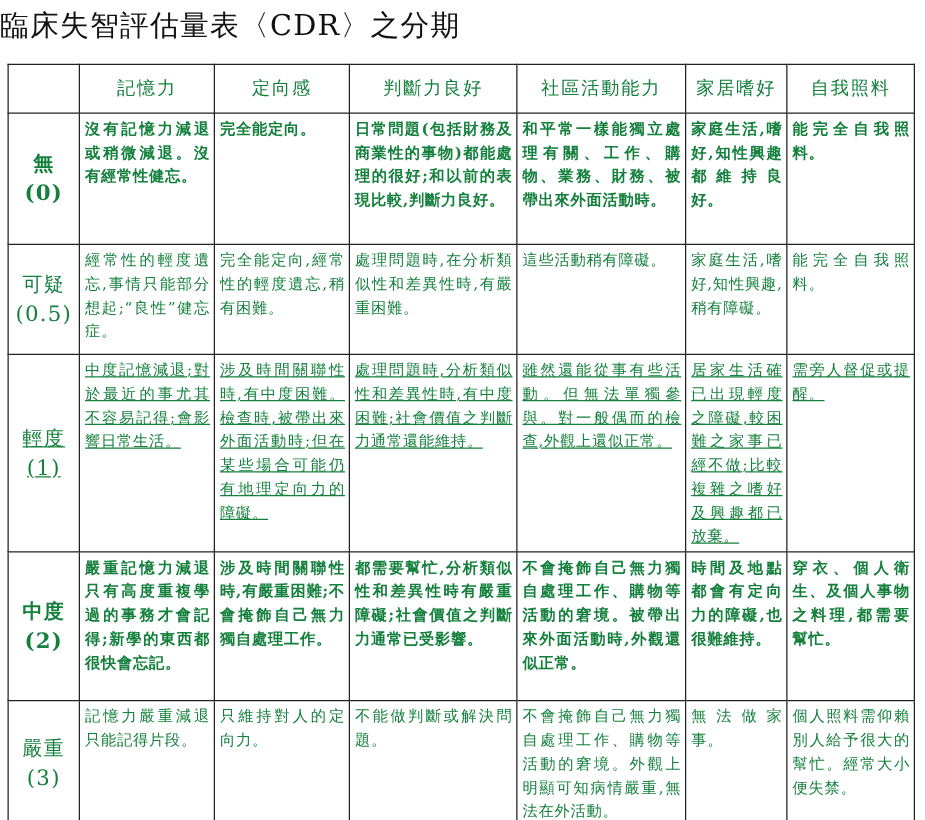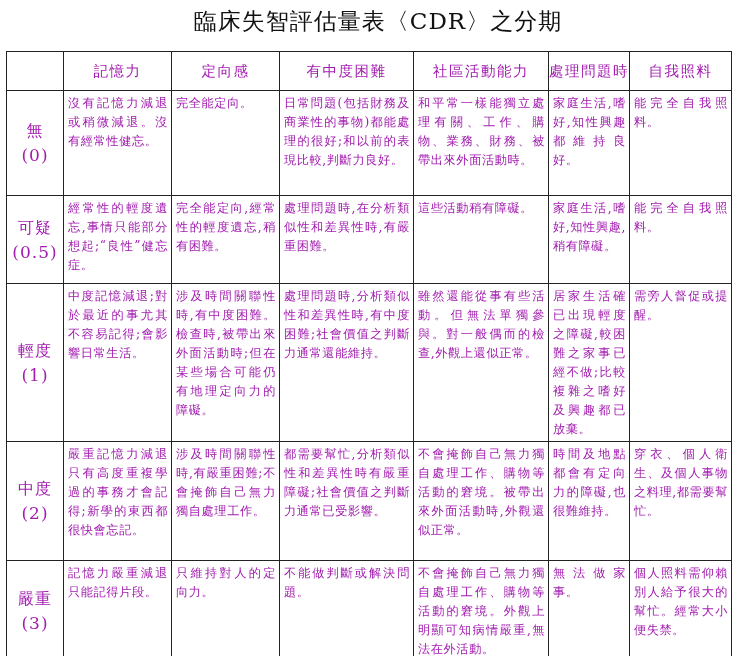--- a/index.html
+++ b/index.html
@@ -13,43 +13,42 @@
       position: relative;
       overflow: hidden;
       font-family: "DejaVu Serif", "Liberation Serif", serif;
       color: #1a1a1a;
     }
     .title {
       position: absolute;
       left: 0;
       top: 6px;
       width: 672px;
-      text-align: center;
+      text-align: left;
       font-size: 23px;
       letter-spacing: 1px;
       color: #111;
       line-height: 30px;
-      margin-left: 42px;
     }
     table.cdr {
       position: absolute;
       left: 6px;
       top: 51px;
       border-collapse: collapse;
       table-layout: fixed;
       width: 725px;
     }
     table.cdr td, table.cdr th {
       border: 1.5px solid #222;
       vertical-align: top;
       padding: 3px 3px 2px 4px;
       font-size: 12.2px;
       line-height: 19px;
       font-weight: normal;
-      color: #a21caf;
+      color: #15803d;
       letter-spacing: 0.6px;
       text-align: justify;
       word-break: break-all;
     }
     table.cdr th {
       vertical-align: middle;
       text-align: center;
       font-size: 14.5px;
       letter-spacing: 1.5px;
       padding: 0;
@@ -58,24 +57,24 @@
     table.cdr td.stage {
       vertical-align: middle;
       text-align: center;
       font-size: 16px;
       line-height: 24px;
       letter-spacing: 1px;
       padding: 0;
     }
     .stage-name, .stage-score { display: block; }
     .stage-score { font-size: 17px; }
-    tr.r0 td { height: 99px; }
+    tr.r0 td { height: 99px; font-weight: bold; }
     tr.r1 td { height: 82px; }
-    tr.r2 td { height: 147px; }
-    tr.r3 td { height: 113px; }
+    tr.r2 td { height: 147px; text-decoration: underline; }
+    tr.r3 td { height: 113px; font-weight: bold; }
     tr.r4 td { height: 86px; }
   </style>
 </head>
 <body>
 
 <div class="title">臨床失智評估量表〈CDR〉之分期</div>
 
 <table class="cdr">
   <colgroup>
     <col style="width:57px">
@@ -84,23 +83,23 @@
     <col style="width:134px">
     <col style="width:135px">
     <col style="width:81px">
     <col style="width:102px">
   </colgroup>
   <thead>
     <tr>
       <th></th>
       <th>記憶力</th>
       <th>定向感</th>
-      <th>有中度困難</th>
+      <th>判斷力良好</th>
       <th>社區活動能力</th>
-      <th>處理問題時</th>
+      <th>家居嗜好</th>
       <th>自我照料</th>
     </tr>
   </thead>
   <tbody>
     <tr class="r0">
       <td class="stage">
         <span class="stage-name">無</span>
         <span class="stage-score">(0)</span>
       </td>
       <td>沒有記憶力減退或稍微減退。沒有經常性健忘。</td>

